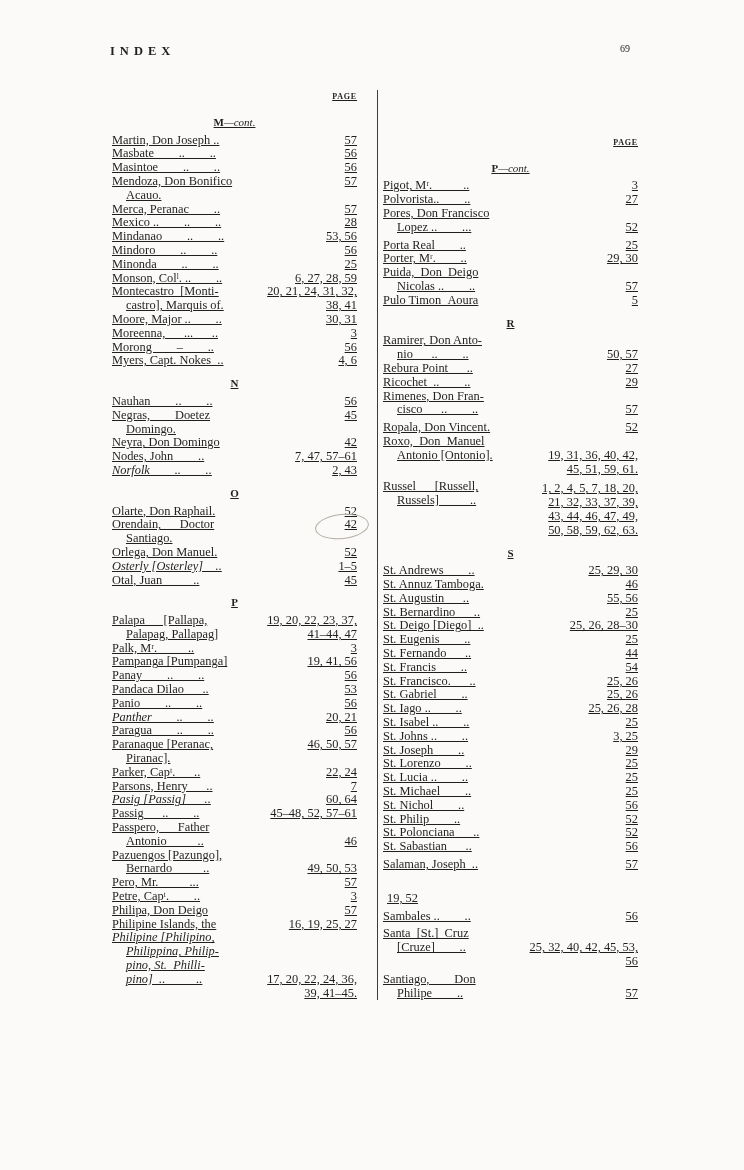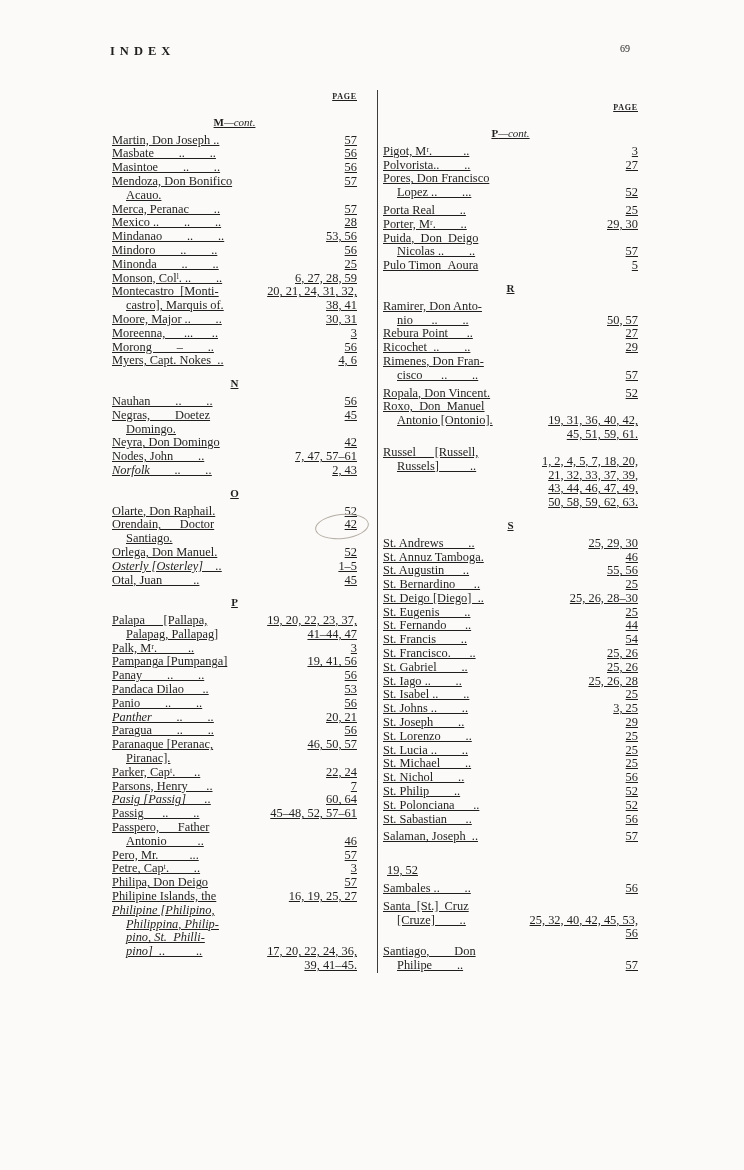--- a/index.html
+++ b/index.html
@@ -248,20 +248,25 @@
         <div class="entry">
           <span class="entry-name">Passig  ..  ..</span>
           <span class="entry-pages">45–48, 52, 57–61</span>
         </div>
         <div class="entry">
           <span class="entry-name">Passpero,  Father
 Antonio   ..</span>
           <span class="entry-pages" style="margin-top: 13.8px;">46</span>
         </div>
         <div class="entry">
+          <span class="entry-name">Pazuengos [Pazungo],
+Bernardo   ..</span>
+          <span class="entry-pages" style="margin-top: 13.8px;">49, 50, 53</span>
+        </div>
+        <div class="entry">
           <span class="entry-name">Pero, Mr.   ...</span>
           <span class="entry-pages">57</span>
         </div>
         <div class="entry">
           <span class="entry-name">Petre, Capᵗ.  ..</span>
           <span class="entry-pages">3</span>
         </div>
         <div class="entry">
           <span class="entry-name">Philipa, Don Deigo</span>
           <span class="entry-pages">57</span>
@@ -338,21 +343,21 @@
         </div>
         <div class="entry">
           <span class="entry-name">Roxo, Don Manuel
 Antonio [Ontonio].</span>
           <span class="entry-pages" style="margin-top: 13.8px;">19, 31, 36, 40, 42,
 45, 51, 59, 61.</span>
         </div>
         <div class="entry gap">
           <span class="entry-name">Russel  [Russell,
 Russels]   ..</span>
-          <span class="entry-pages" style="margin-top: 9px;">1, 2, 4, 5, 7, 18, 20,
+          <span class="entry-pages" style="margin-top: 2px;">1, 2, 4, 5, 7, 18, 20,
 21, 32, 33, 37, 39,
 43, 44, 46, 47, 49,
 50, 58, 59, 62, 63.</span>
         </div>
         <div class="section-header"><span class="sec-letter">S</span></div>
         <div class="entry">
           <span class="entry-name">St. Andrews  ..</span>
           <span class="entry-pages">25, 29, 30</span>
         </div>
         <div class="entry">

